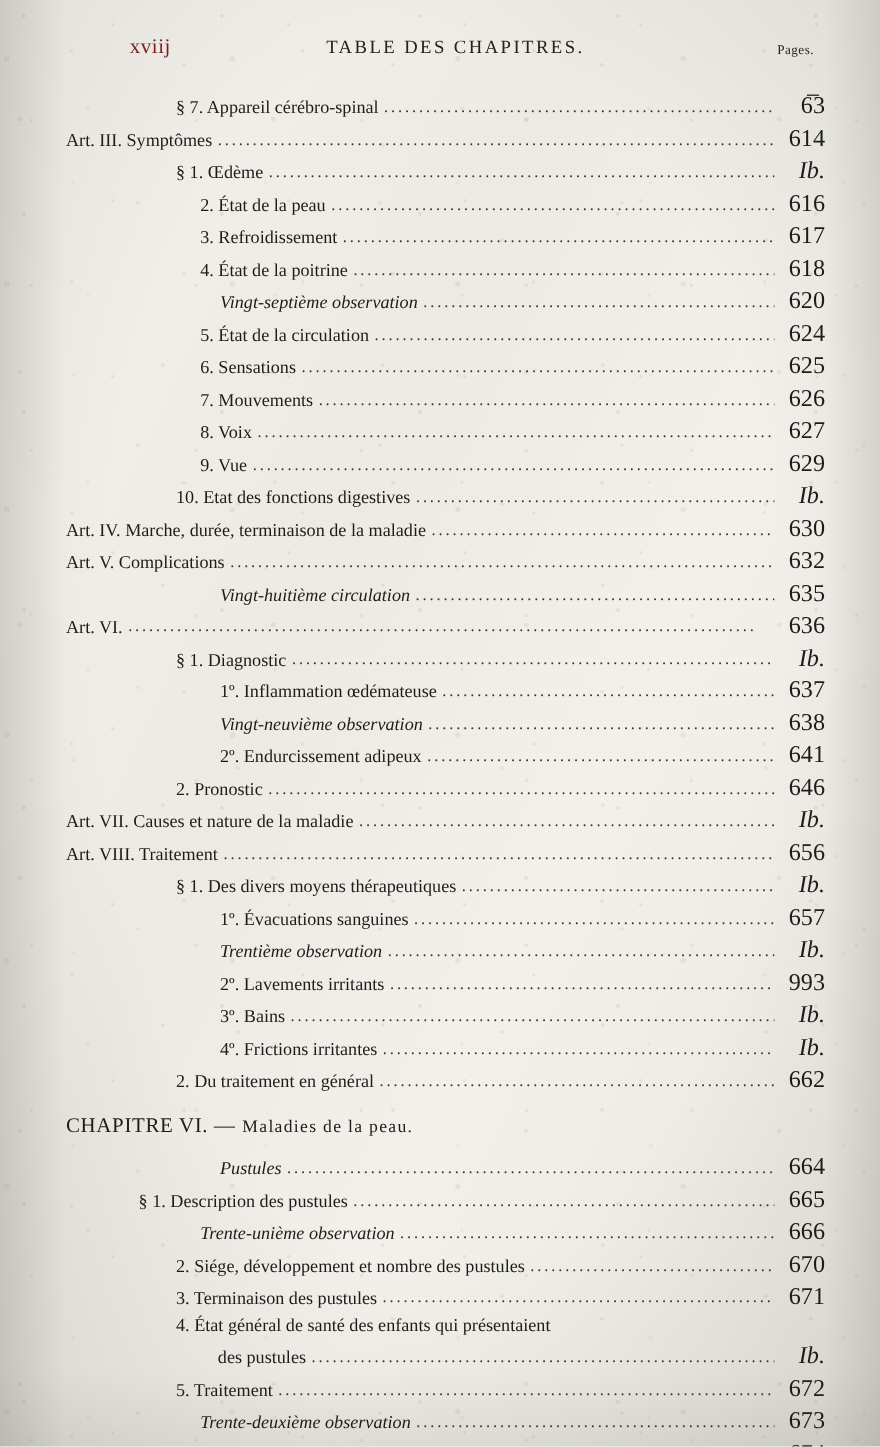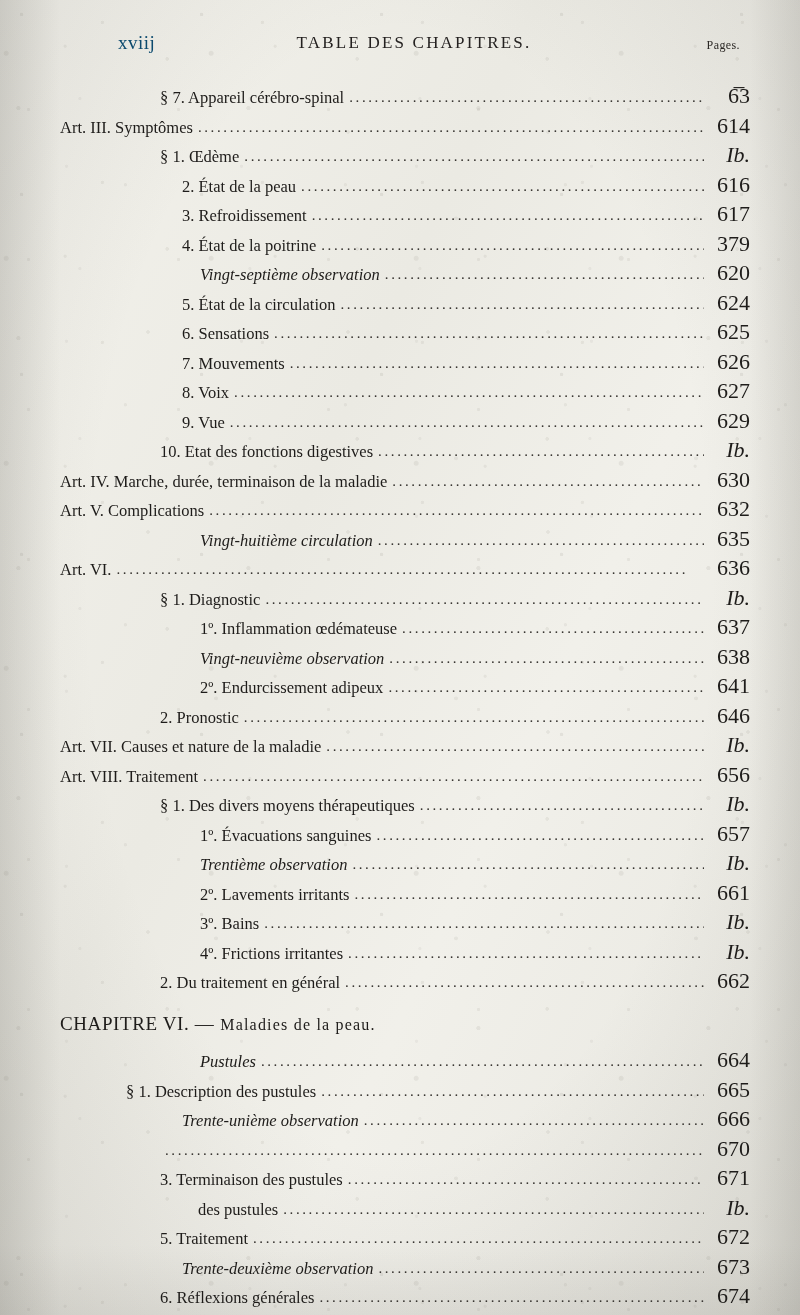--- a/index.html
+++ b/index.html
@@ -66,21 +66,21 @@
     left: 0;
     right: 0;
     height: 30px;
   }
   .folio {
     position: absolute;
     left: 118px;
     top: 0;
     font-size: 19px;
     letter-spacing: .5px;
-    color: #0c4a6e;
+    color: #7f1d1d;
   }
   .running-title {
     position: absolute;
     left: 0; right: 0;
     top: 1px;
     text-align: center;
     font-size: 17px;
     letter-spacing: 2.2px;
     color: #242120;
     padding-left: 28px;
@@ -185,21 +185,21 @@
           <span class="pg">616</span>
         </div>
         <div class="row ind-3">
           <span class="label">3. Refroidissement</span>
           <span class="dots">..........................................................................................</span>
           <span class="pg">617</span>
         </div>
         <div class="row ind-3">
           <span class="label">4. État de la poitrine</span>
           <span class="dots">..........................................................................................</span>
-          <span class="pg">379</span>
+          <span class="pg">618</span>
         </div>
         <div class="row ind-4">
           <span class="label it">Vingt-septième observation</span>
           <span class="dots">..........................................................................................</span>
           <span class="pg">620</span>
         </div>
         <div class="row ind-3">
           <span class="label">5. État de la circulation</span>
           <span class="dots">..........................................................................................</span>
           <span class="pg">624</span>
@@ -295,21 +295,21 @@
           <span class="pg">657</span>
         </div>
         <div class="row ind-4">
           <span class="label it">Trentième observation</span>
           <span class="dots">..........................................................................................</span>
           <span class="pg it">Ib.</span>
         </div>
         <div class="row ind-4">
           <span class="label">2º. Lavements irritants</span>
           <span class="dots">..........................................................................................</span>
-          <span class="pg">661</span>
+          <span class="pg">993</span>
         </div>
         <div class="row ind-4">
           <span class="label">3º. Bains</span>
           <span class="dots">..........................................................................................</span>
           <span class="pg it">Ib.</span>
         </div>
         <div class="row ind-4">
           <span class="label">4º. Frictions irritantes</span>
           <span class="dots">..........................................................................................</span>
           <span class="pg it">Ib.</span>
@@ -336,27 +336,33 @@
           <span class="label">§ 1. Description des pustules</span>
           <span class="dots">..........................................................................................</span>
           <span class="pg">665</span>
         </div>
         <div class="row ind-3">
           <span class="label it">Trente-unième observation</span>
           <span class="dots">..........................................................................................</span>
           <span class="pg">666</span>
         </div>
         <div class="row ind-2">
+          <span class="label">2. Siége, développement et nombre des pustules</span>
           <span class="dots">..........................................................................................</span>
           <span class="pg">670</span>
         </div>
         <div class="row ind-2">
           <span class="label">3. Terminaison des pustules</span>
           <span class="dots">..........................................................................................</span>
           <span class="pg">671</span>
+        </div>
+        <div class="row ind-2 nodots">
+          <span class="label">4. État général de santé des enfants qui présentaient</span>
+          <span class="dots">..........................................................................................</span>
+          <span class="pg"></span>
         </div>
         <div class="row ind-3 cont">
           <span class="label">des pustules</span>
           <span class="dots">..........................................................................................</span>
           <span class="pg it">Ib.</span>
         </div>
         <div class="row ind-2">
           <span class="label">5. Traitement</span>
           <span class="dots">..........................................................................................</span>
           <span class="pg">672</span>

